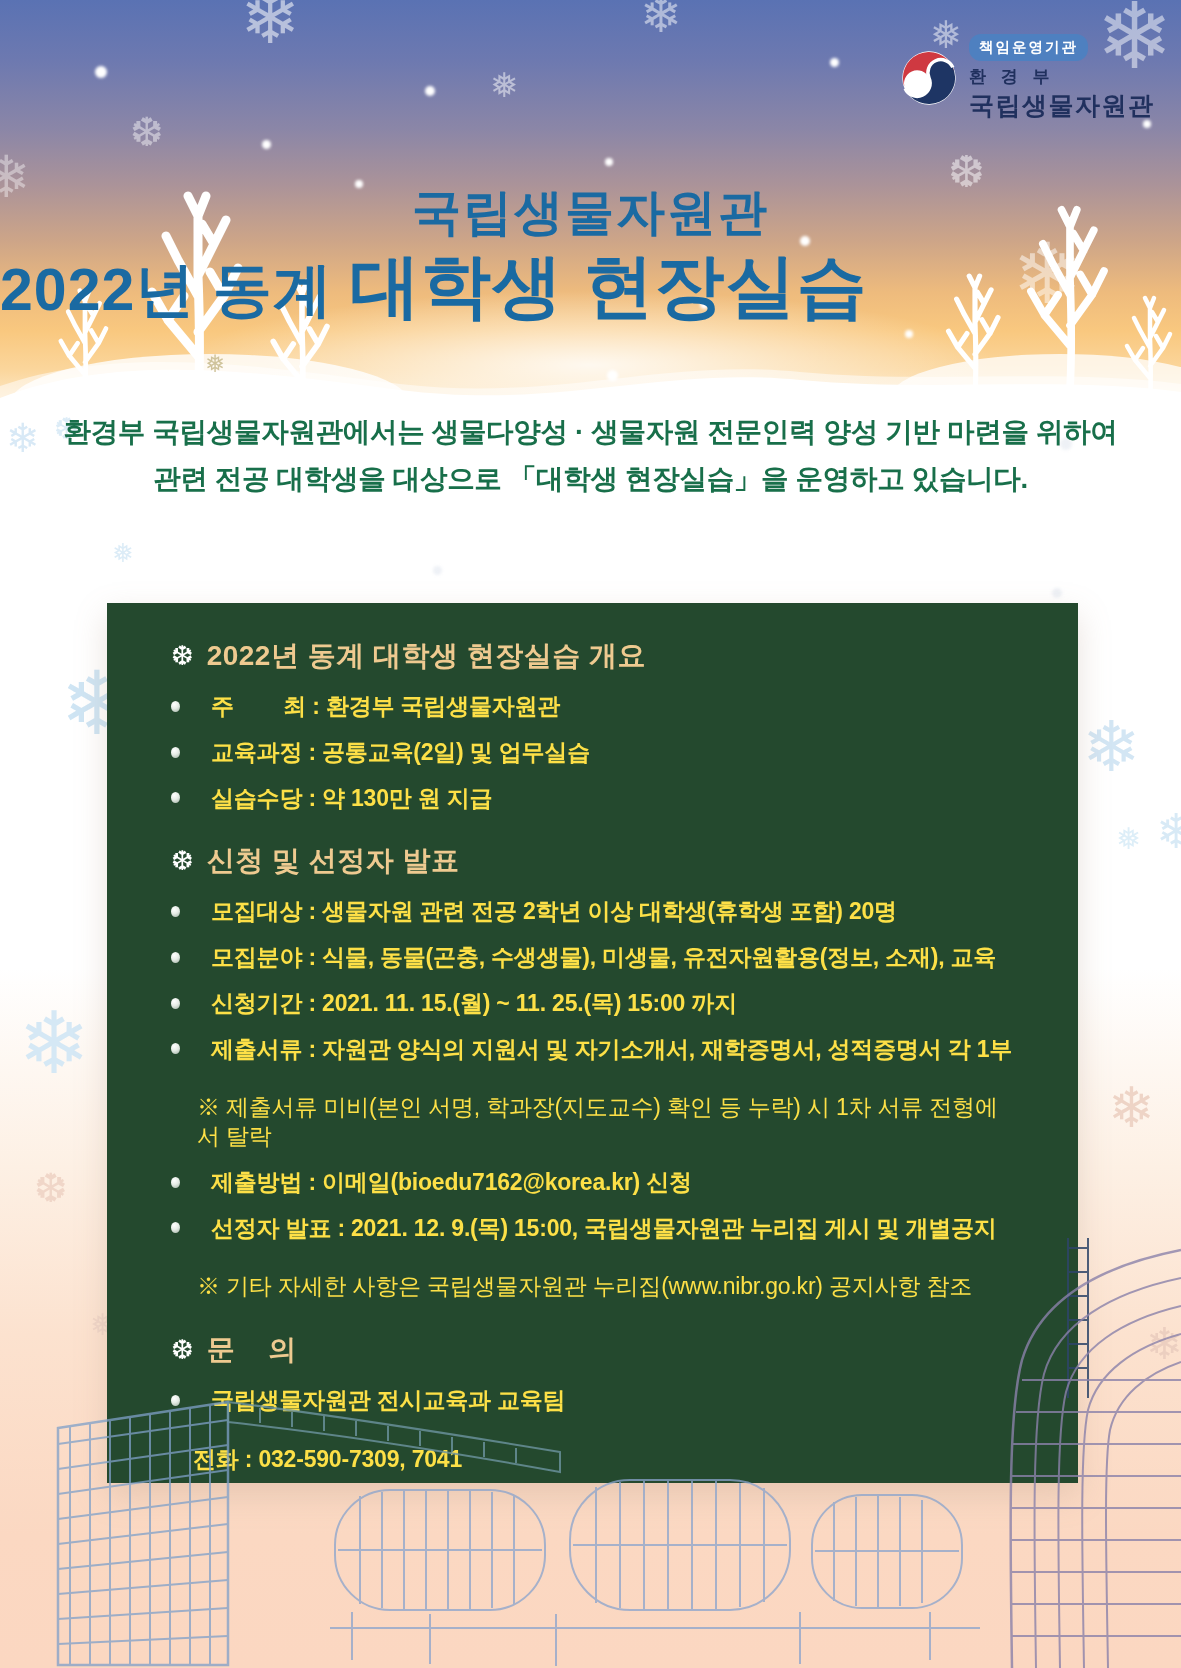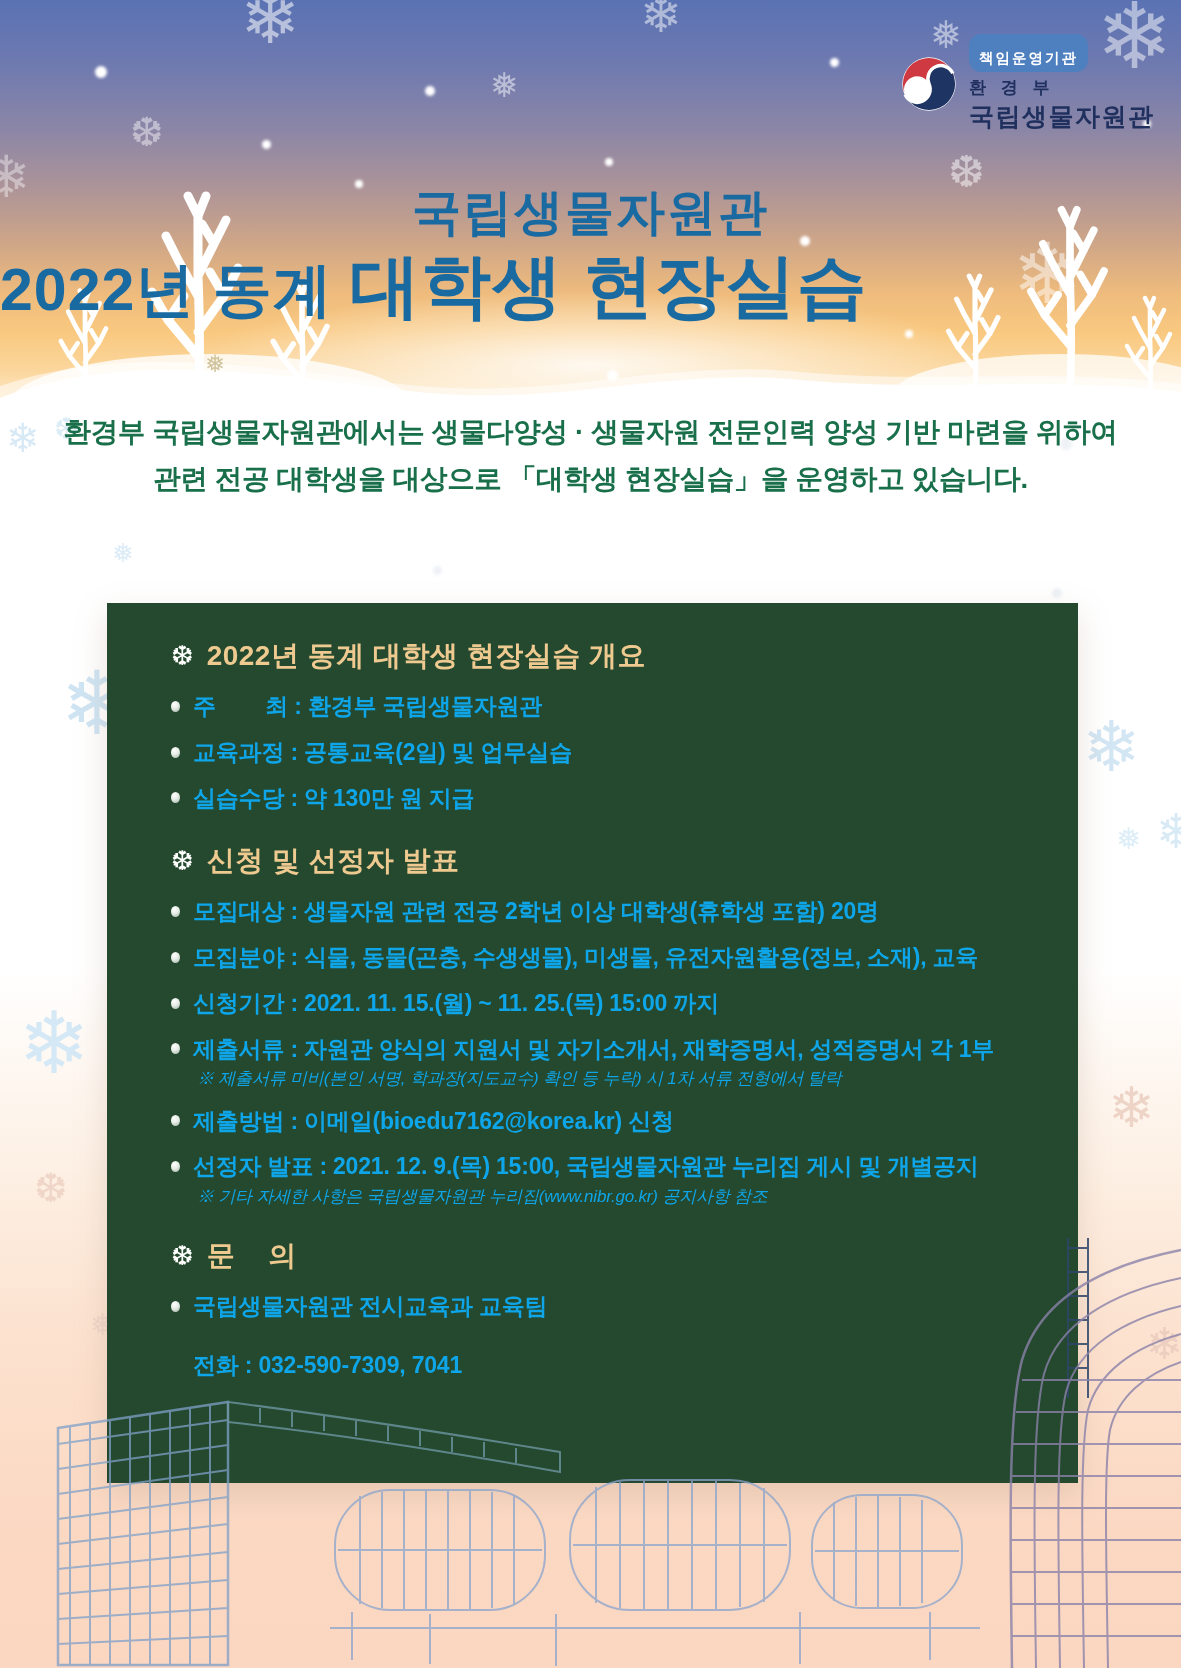--- a/index.html
+++ b/index.html
@@ -16,21 +16,21 @@
   .sky svg{position:absolute;left:0;top:0;}
   .glow{position:absolute;left:180px;top:290px;width:820px;height:150px;z-index:2;
     background:radial-gradient(ellipse at center,rgba(255,255,255,.85) 0%,rgba(255,255,255,0) 70%);}
   
   .sf{position:absolute;z-index:3;line-height:1;user-select:none;}
   .snowdot{position:absolute;z-index:3;border-radius:50%;background:#ffffff;filter:blur(1.5px);}
   
   .gov-logo{position:absolute;left:900px;top:34px;z-index:7;display:flex;gap:11px;align-items:center;}
   .gov-text{display:flex;flex-direction:column;align-items:flex-start;}
   .gov-badge{background:#4e80c0;color:#fff;font-size:14.5px;font-weight:700;letter-spacing:2px;
-    padding:15px 10px 4px;border-radius:12px;margin-bottom:4px;}
+    padding:4px 10px 4px;border-radius:12px;margin-bottom:4px;}
   .gov-ministry{color:#20305e;font-size:17px;font-weight:800;letter-spacing:5px;}
   .gov-org{color:#20305e;font-size:25px;font-weight:800;letter-spacing:1.5px;margin-top:1px;}
   
   .title-org{position:absolute;left:0;right:0;top:180px;z-index:7;text-align:center;
     color:#1a6aa2;font-size:49px;font-weight:700;letter-spacing:2px;}
   .title-main{position:absolute;left:0;right:0;top:240px;z-index:7;text-align:left;color:#1a6aa2;white-space:nowrap;}
   .title-main .t-prefix{font-size:59px;font-weight:700;letter-spacing:1px;}
   .title-main .t-strong{font-size:70px;font-weight:800;letter-spacing:1px;}
   
   .intro{position:absolute;left:0;right:0;top:408px;z-index:7;text-align:center;
@@ -38,26 +38,26 @@
   
   .panel{
     position:absolute;left:107px;top:603px;width:971px;height:880px;z-index:5;
     background:#24492e;box-sizing:border-box;padding:28px 60px 0 64px;overflow:hidden;
     box-shadow:0 12px 30px rgba(170,140,120,.25);
   }
   .sec-head{display:flex;align-items:center;margin-top:30px;}
   .sec-head.first{margin-top:6px;}
   .sec-flake{color:#ffffff;font-size:27px;margin-right:13px;}
   .sec-title{color:#eeca90;font-size:28px;font-weight:700;letter-spacing:0.5px;white-space:pre-wrap;}
-  .li{display:flex;align-items:flex-start;margin-top:17px;color:#0ea5e9;
-    font-size:23px;font-weight:700;letter-spacing:-0.2px;line-height:1.25;}
+  .li{display:flex;align-items:flex-start;margin-top:17px;color:#fde047;
+    font-size:23px;font-weight:700;letter-spacing:-0.2px;line-height:1.25;gap:18px;}
   .li .dot{flex:none;width:9px;height:11px;border-radius:50%;align-self:center;margin-right:13px;
     background:radial-gradient(circle at 35% 30%,#ffffff 0%,#e6ece6 45%,#9fb0a3 100%);}
   .li .li-text{white-space:pre-wrap;}
-  .li.note{padding-left:26px;font-size:17px;font-weight:500;margin-top:5px;font-style:italic;}
+  .li.note{padding-left:26px;font-size:23px;font-weight:500;margin-top:30px;}
   .li.plain{padding-left:22px;margin-top:30px;}
   
   .buildings{position:absolute;left:0;top:1238px;width:1181px;height:430px;z-index:6;pointer-events:none;}
 </style>
 </head>
 <body>
 
 <div class="poster">
 
   <div class="sky">

